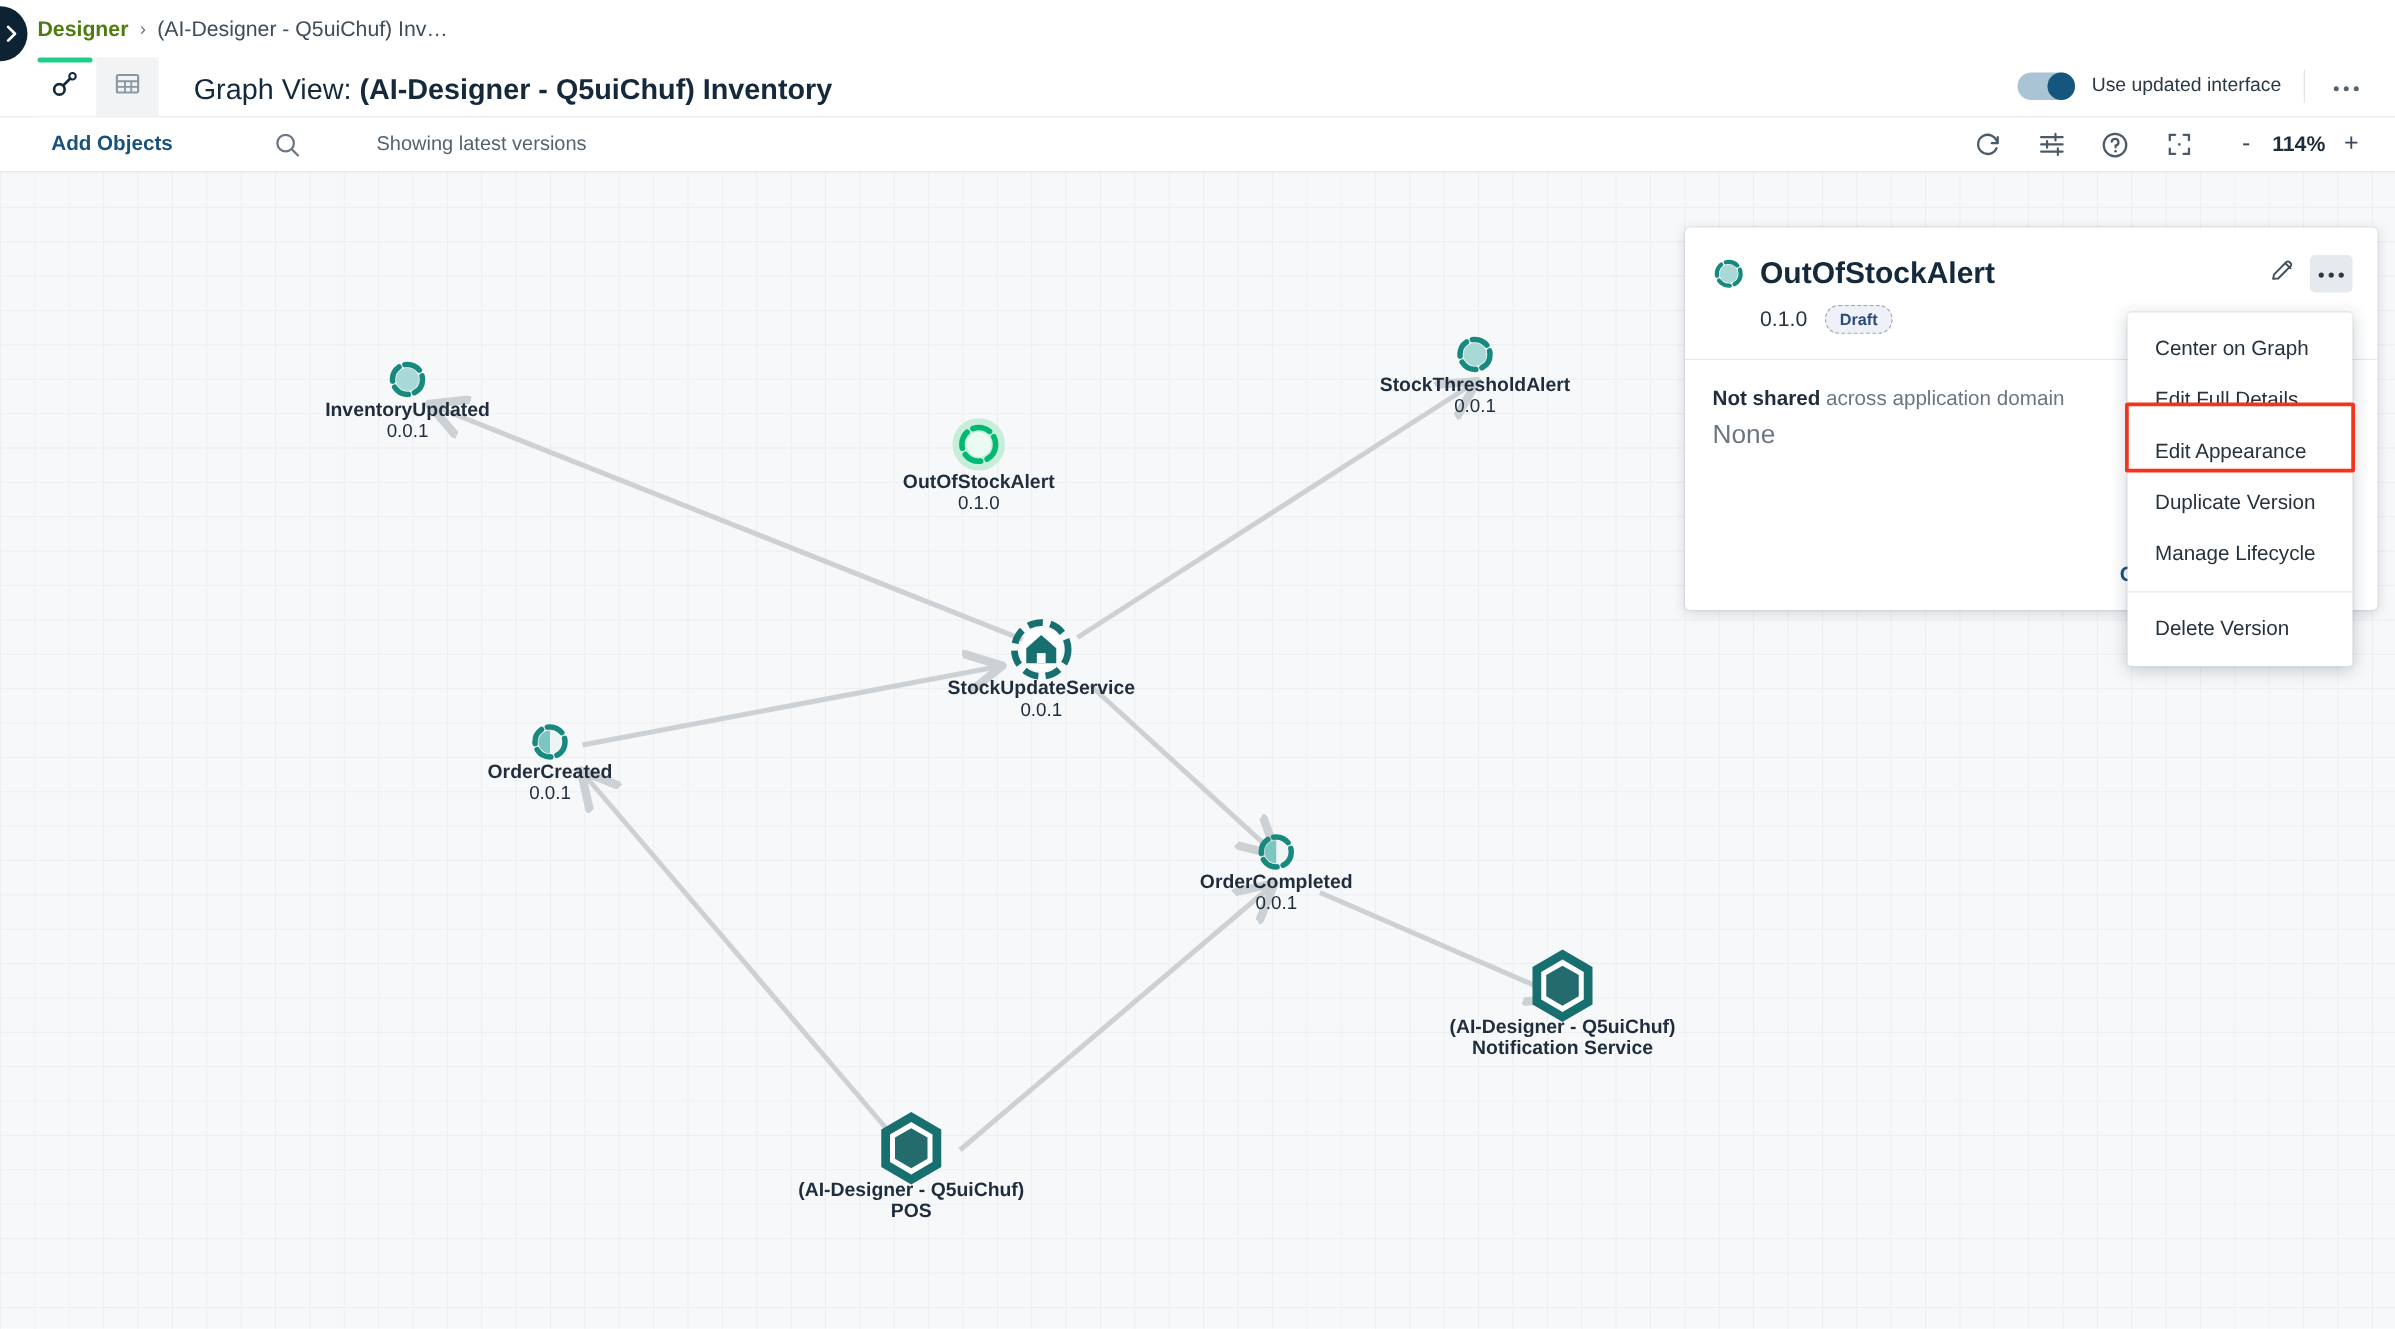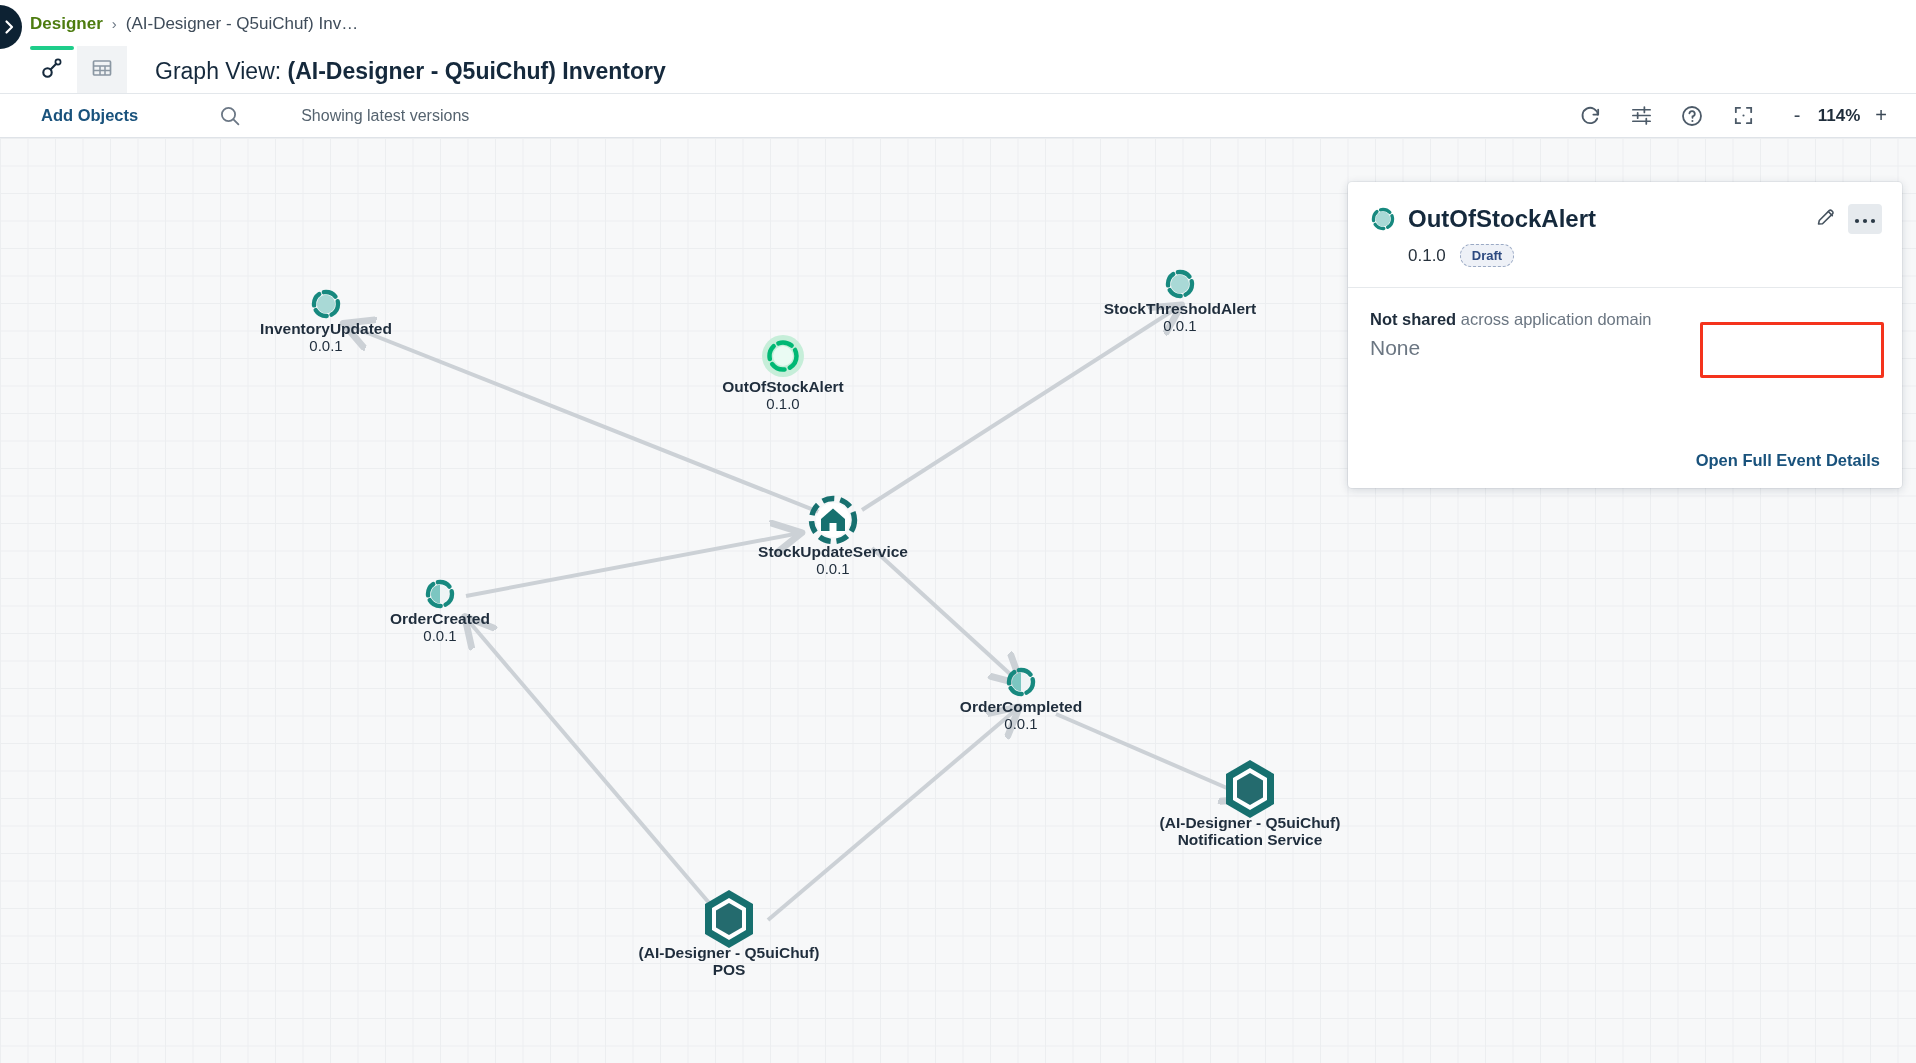--- a/index.html
+++ b/index.html
@@ -228,20 +228,36 @@
           </svg>
         </span>
       </div>
     </div>
 
     <div class="page-title">
       <span class="lead">Graph View:</span>
       <b>(AI-Designer - Q5uiChuf) Inventory</b>
     </div>
 
+    <div class="header-right">
+      <div class="toggle">
+        <div class="knob"></div>
+      </div>
+      <span class="toggle-label">Use updated interface</span>
+      <div class="hdr-divider"></div>
+      <div class="dots-btn">
+        <span>
+          <svg width="22" height="6" viewBox="0 0 22 6">
+              <circle cx="3" cy="3" r="2" fill="#55636f"></circle>
+              <circle cx="11" cy="3" r="2" fill="#55636f"></circle>
+              <circle cx="19" cy="3" r="2" fill="#55636f"></circle>
+            </svg>
+        </span>
+      </div>
+    </div>
   </div>
 
   <div class="toolbar">
     <span class="add-objects">Add Objects</span>
     <span class="tb-search">
       <svg width="24" height="24" viewBox="0 0 24 24">
           <circle cx="10.5" cy="10.5" r="6.6" fill="none" stroke="#6b7785" stroke-width="1.8"></circle>
           <path d="M15.4 15.4 L20.4 20.4" stroke="#6b7785" stroke-width="1.8" stroke-linecap="round"></path>
         </svg>
     </span>
@@ -454,15 +470,24 @@
     <div class="panel-divider"></div>
     <div class="panel-body">
       <div class="shared-line">
         <b>Not shared</b><span> across application domain</span>
       </div>
       <div class="desc-value">None</div>
       <div class="panel-link">Open Full Event Details</div>
     </div>
   </div>
 
+  <div class="ctx-menu">
+    <div class="ctx-item">Center on Graph</div>
+    <div class="ctx-item">Edit Full Details</div>
+    <div class="ctx-item">Edit Appearance</div>
+    <div class="ctx-item">Duplicate Version</div>
+    <div class="ctx-item">Manage Lifecycle</div>
+    <div class="ctx-sep"></div>
+    <div class="ctx-item">Delete Version</div>
+  </div>
   <div class="ctx-highlight"></div>
 
 </div>
 
 </body></html>

